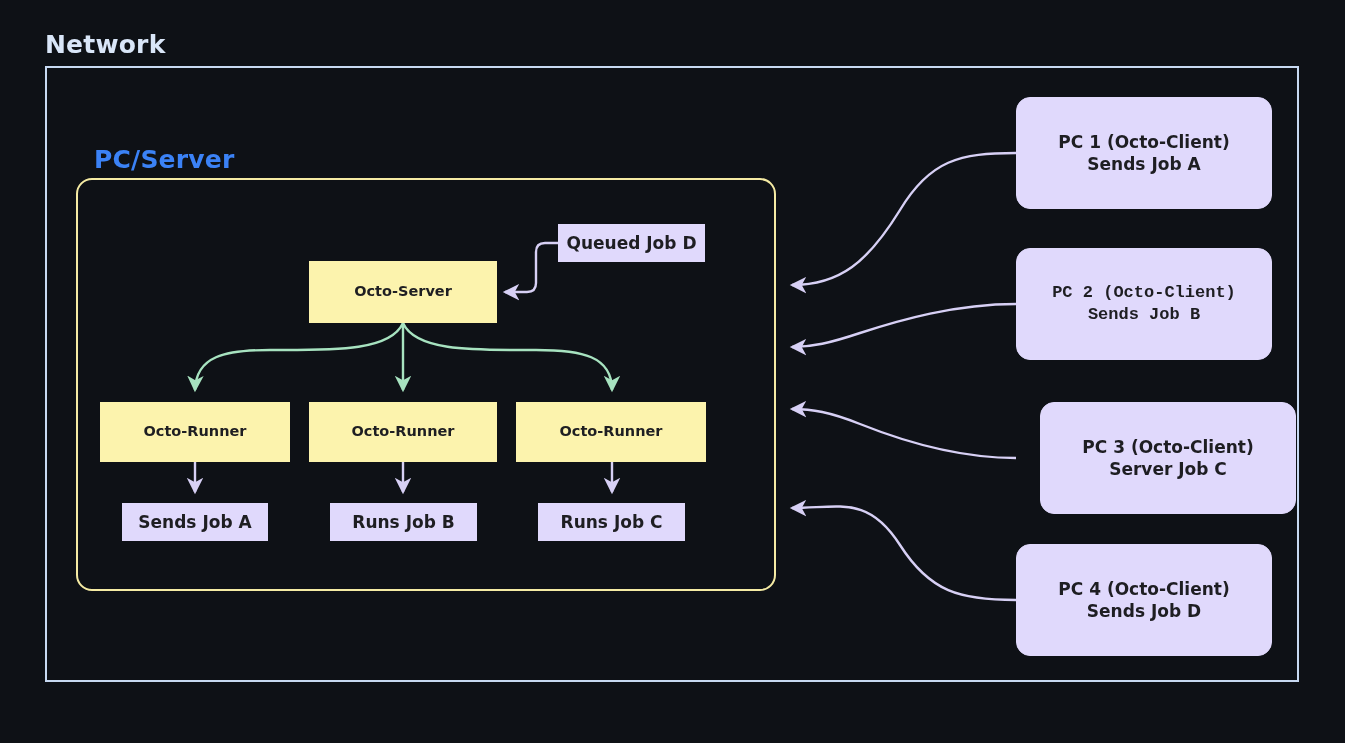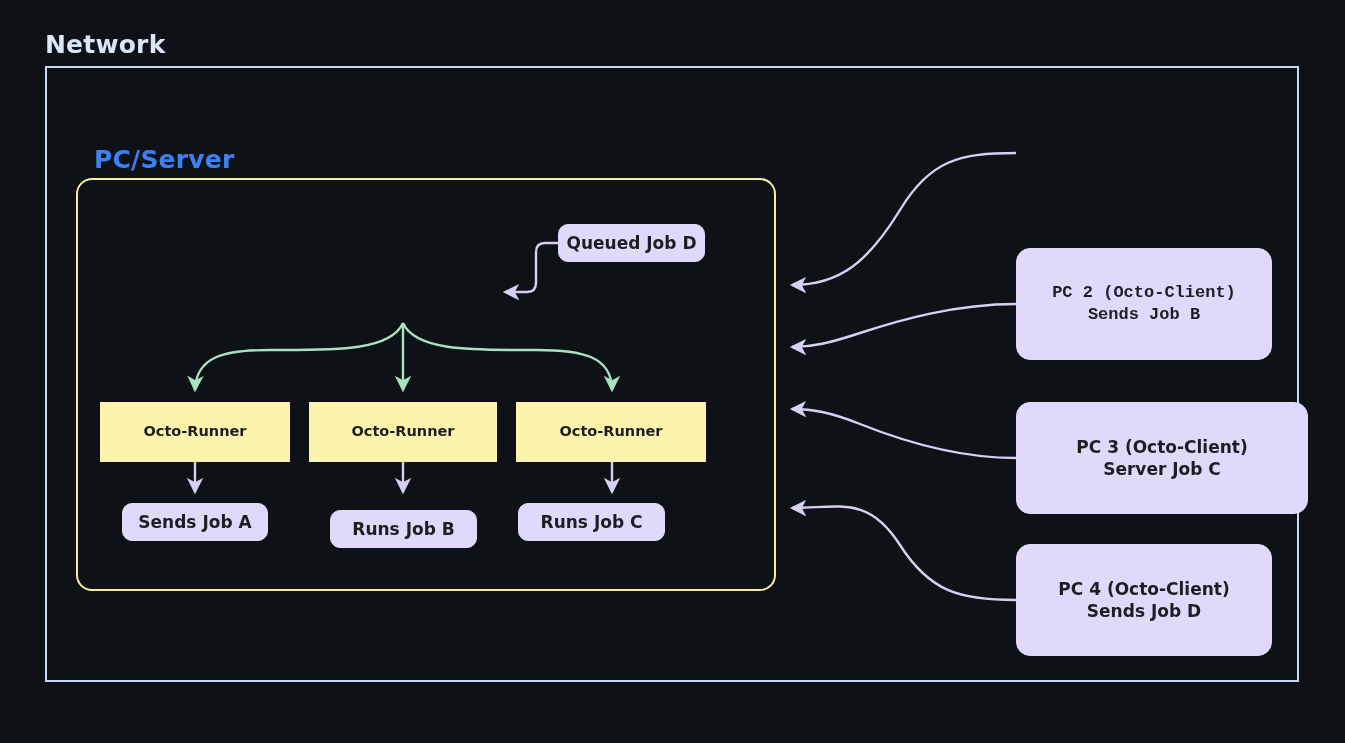--- a/index.html
+++ b/index.html
@@ -85,46 +85,46 @@
   }
   .node-rect {
     background: #FCF3AD;
     border: 1px solid #FCF3AD;
     border-radius: 0px;
     font-size: 14.5px;
   }
   .node-pill {
     background: #E0D9FC;
     border: 1px solid #E0D9FC;
-    border-radius: 10px;
+    border-radius: 0;
     font-size: 17px;
   }
   .node-client {
     background: #E0D9FC;
     border: 1px solid #E0D9FC;
     border-radius: 14px;
     font-size: 17px;
     padding: 0 14px;
   }
 
   
   #octo-server   { left: 309px; top: 261px; width: 188px; height: 62px; }
   #queued-job-d  { left: 558px; top: 224px; width: 147px; height: 38px; }
 
   #runner-1 { left: 100px; top: 402px; width: 190px; height: 60px; }
   #runner-2 { left: 309px; top: 402px; width: 188px; height: 60px; }
   #runner-3 { left: 516px; top: 402px; width: 190px; height: 60px; }
 
   #job-a { left: 122px; top: 503px; width: 146px; height: 38px; }
-  #job-b { left: 330px; top: 503px; width: 147px; height: 38px; margin-top: 7px; }
-  #job-c { left: 518px; top: 503px; width: 147px; height: 38px; }
+  #job-b { left: 330px; top: 503px; width: 147px; height: 38px; }
+  #job-c { left: 538px; top: 503px; width: 147px; height: 38px; }
 
   #pc-1 { left: 1016px; top: 97px;  width: 256px; height: 112px; }
   #pc-2 { left: 1016px; top: 248px; width: 256px; height: 112px; font-family: Liberation Mono, monospace; }
-  #pc-3 { left: 1016px; top: 402px; width: 292px; height: 112px; }
+  #pc-3 { left: 1040px; top: 402px; width: 256px; height: 112px; }
   #pc-4 { left: 1016px; top: 544px; width: 256px; height: 112px; }
 
   .node-line { display: block; }
 </style>
 </head>
 <body style="background: rgb(14, 17, 22);">
 
 <div id="canvas">
 
   <svg class="edges" viewBox="0 0 1345 743" width="1345" height="743">
@@ -157,31 +157,38 @@
 
     <path d="M 1016,600 C 960,600 930,592 900,545 C 868,495 840,508 792,508" fill="none" stroke="#D7D0F5" stroke-width="2.4" marker-end="url(#arrow-lav)"></path>
   </svg>
 
   <div class="cluster cluster-network"></div>
   <div class="cluster-title title-network">Network</div>
 
   <div class="cluster cluster-server"></div>
   <div class="cluster-title title-server">PC/Server</div>
 
+  <div class="node node-rect" id="octo-server">Octo-Server</div>
 
   <div class="node node-pill" id="queued-job-d">Queued Job D</div>
 
   <div class="node node-rect" id="runner-1">Octo-Runner</div>
   <div class="node node-rect" id="runner-2">Octo-Runner</div>
   <div class="node node-rect" id="runner-3">Octo-Runner</div>
 
   <div class="node node-pill" id="job-a">Sends Job A</div>
   <div class="node node-pill" id="job-b">Runs Job B</div>
   <div class="node node-pill" id="job-c">Runs Job C</div>
 
+  <div class="node node-client" id="pc-1">
+    <div>
+      <span class="node-line">PC 1 (Octo-Client)</span>
+      <span class="node-line">Sends Job A</span>
+    </div>
+  </div>
 
   <div class="node node-client" id="pc-2">
     <div>
       <span class="node-line">PC 2 (Octo-Client)</span>
       <span class="node-line">Sends Job B</span>
     </div>
   </div>
 
   <div class="node node-client" id="pc-3">
     <div>

